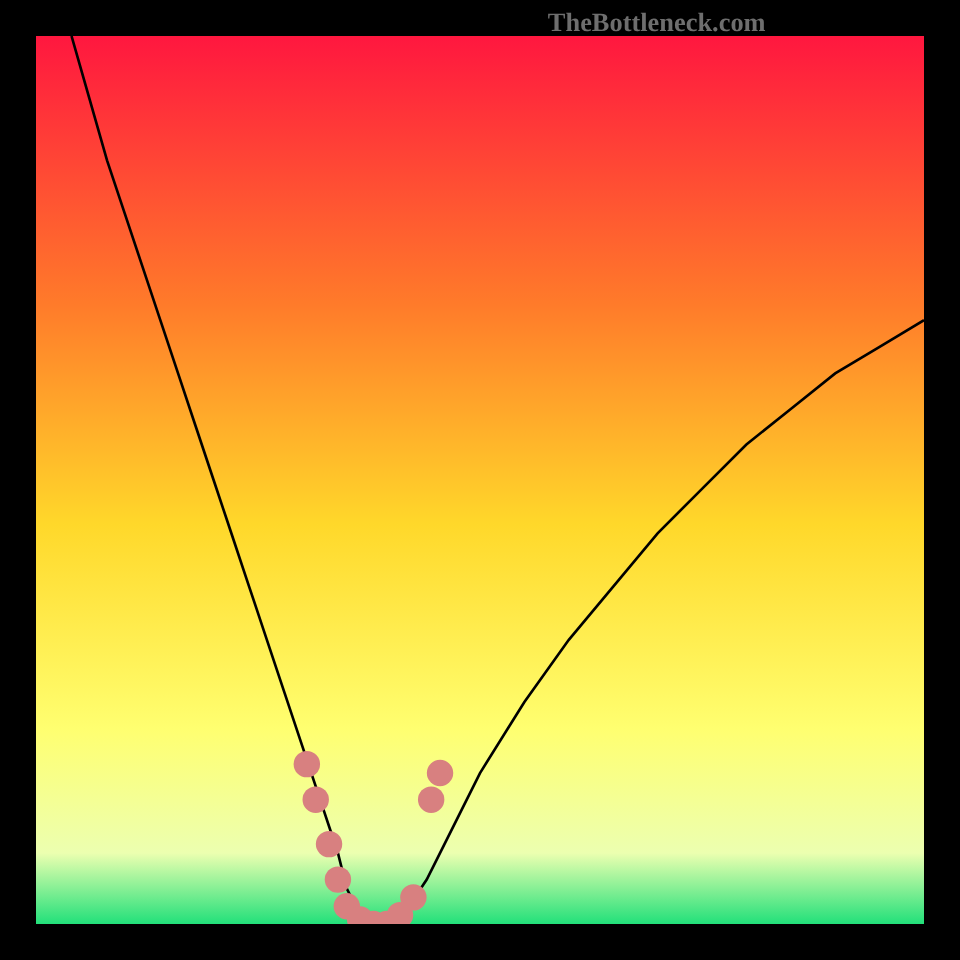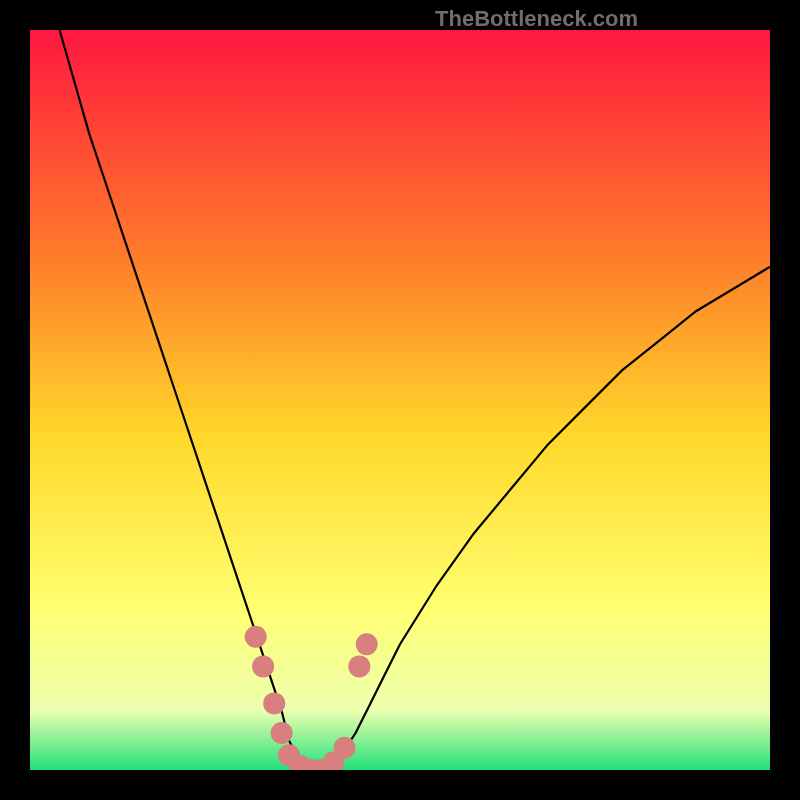--- a/index.html
+++ b/index.html
@@ -9,20 +9,21 @@
     height: 800px;
     overflow: hidden;
     background: #000;
     font-family: Arial, Helvetica, sans-serif;
   }
   .frame {
     position: absolute;
     left: 0; top: 0;
     width: 652px; height: 800px;
     background: #000;
+    font-family: Liberation Serif, serif;
   }
   .plot {
     position: absolute;
     left: 30px;
     top: 30px;
     width: 740px;
     height: 740px;
     overflow: hidden;
   }
   .watermark {

